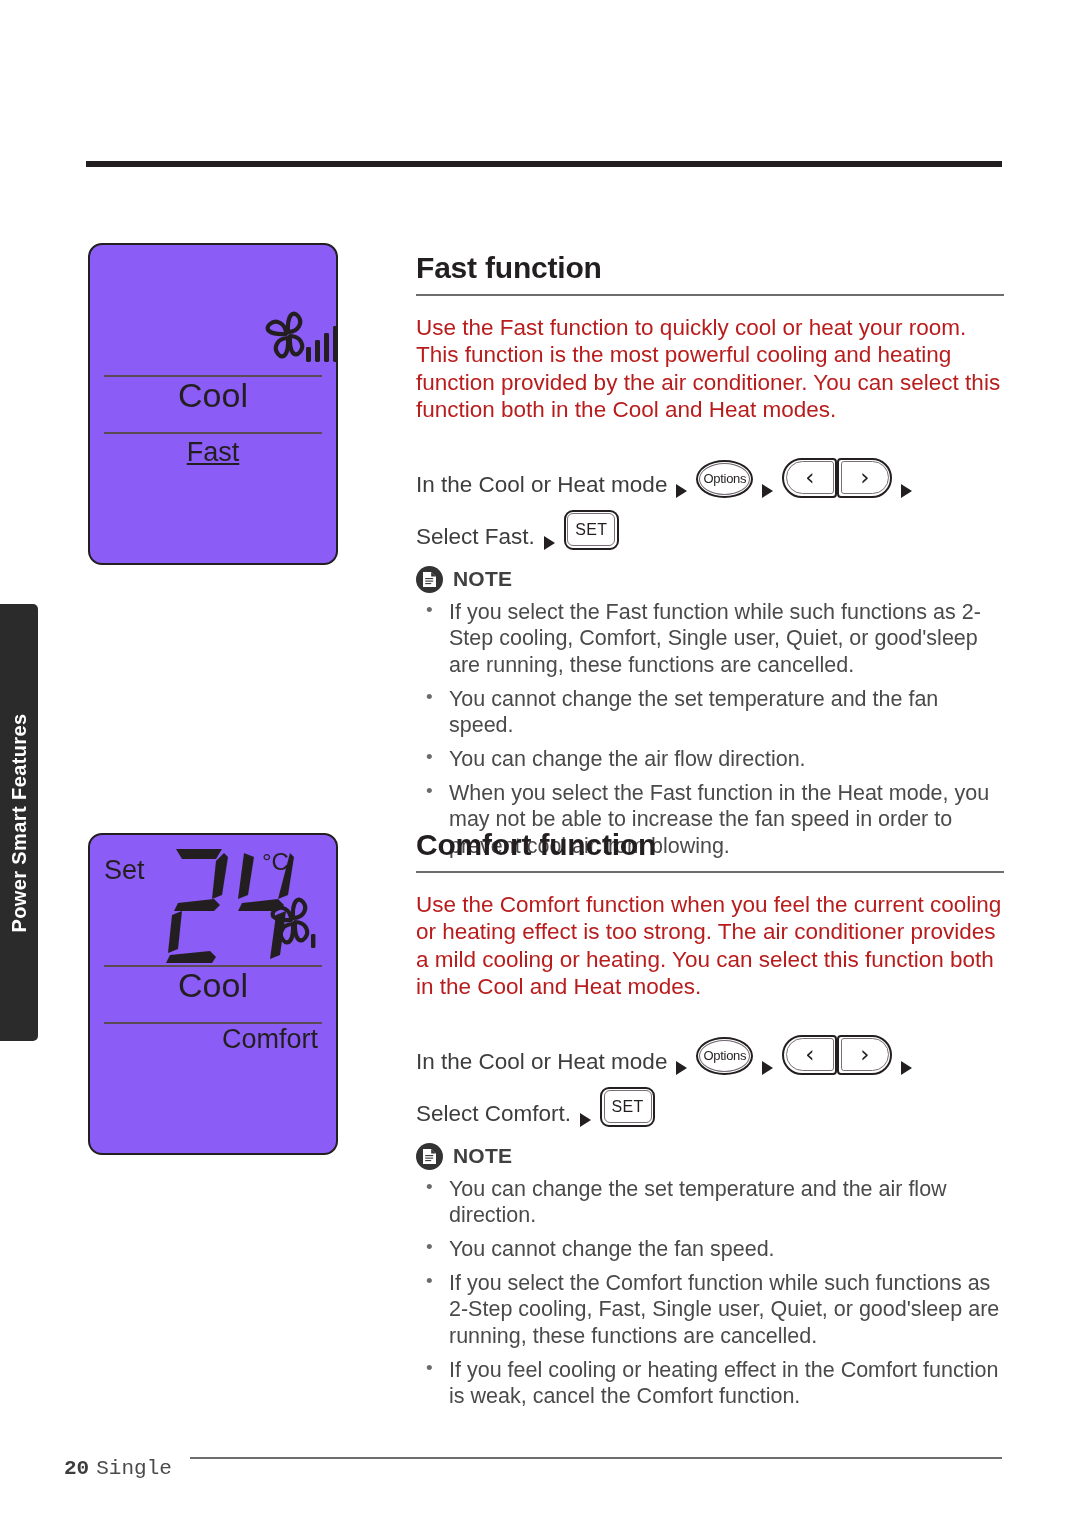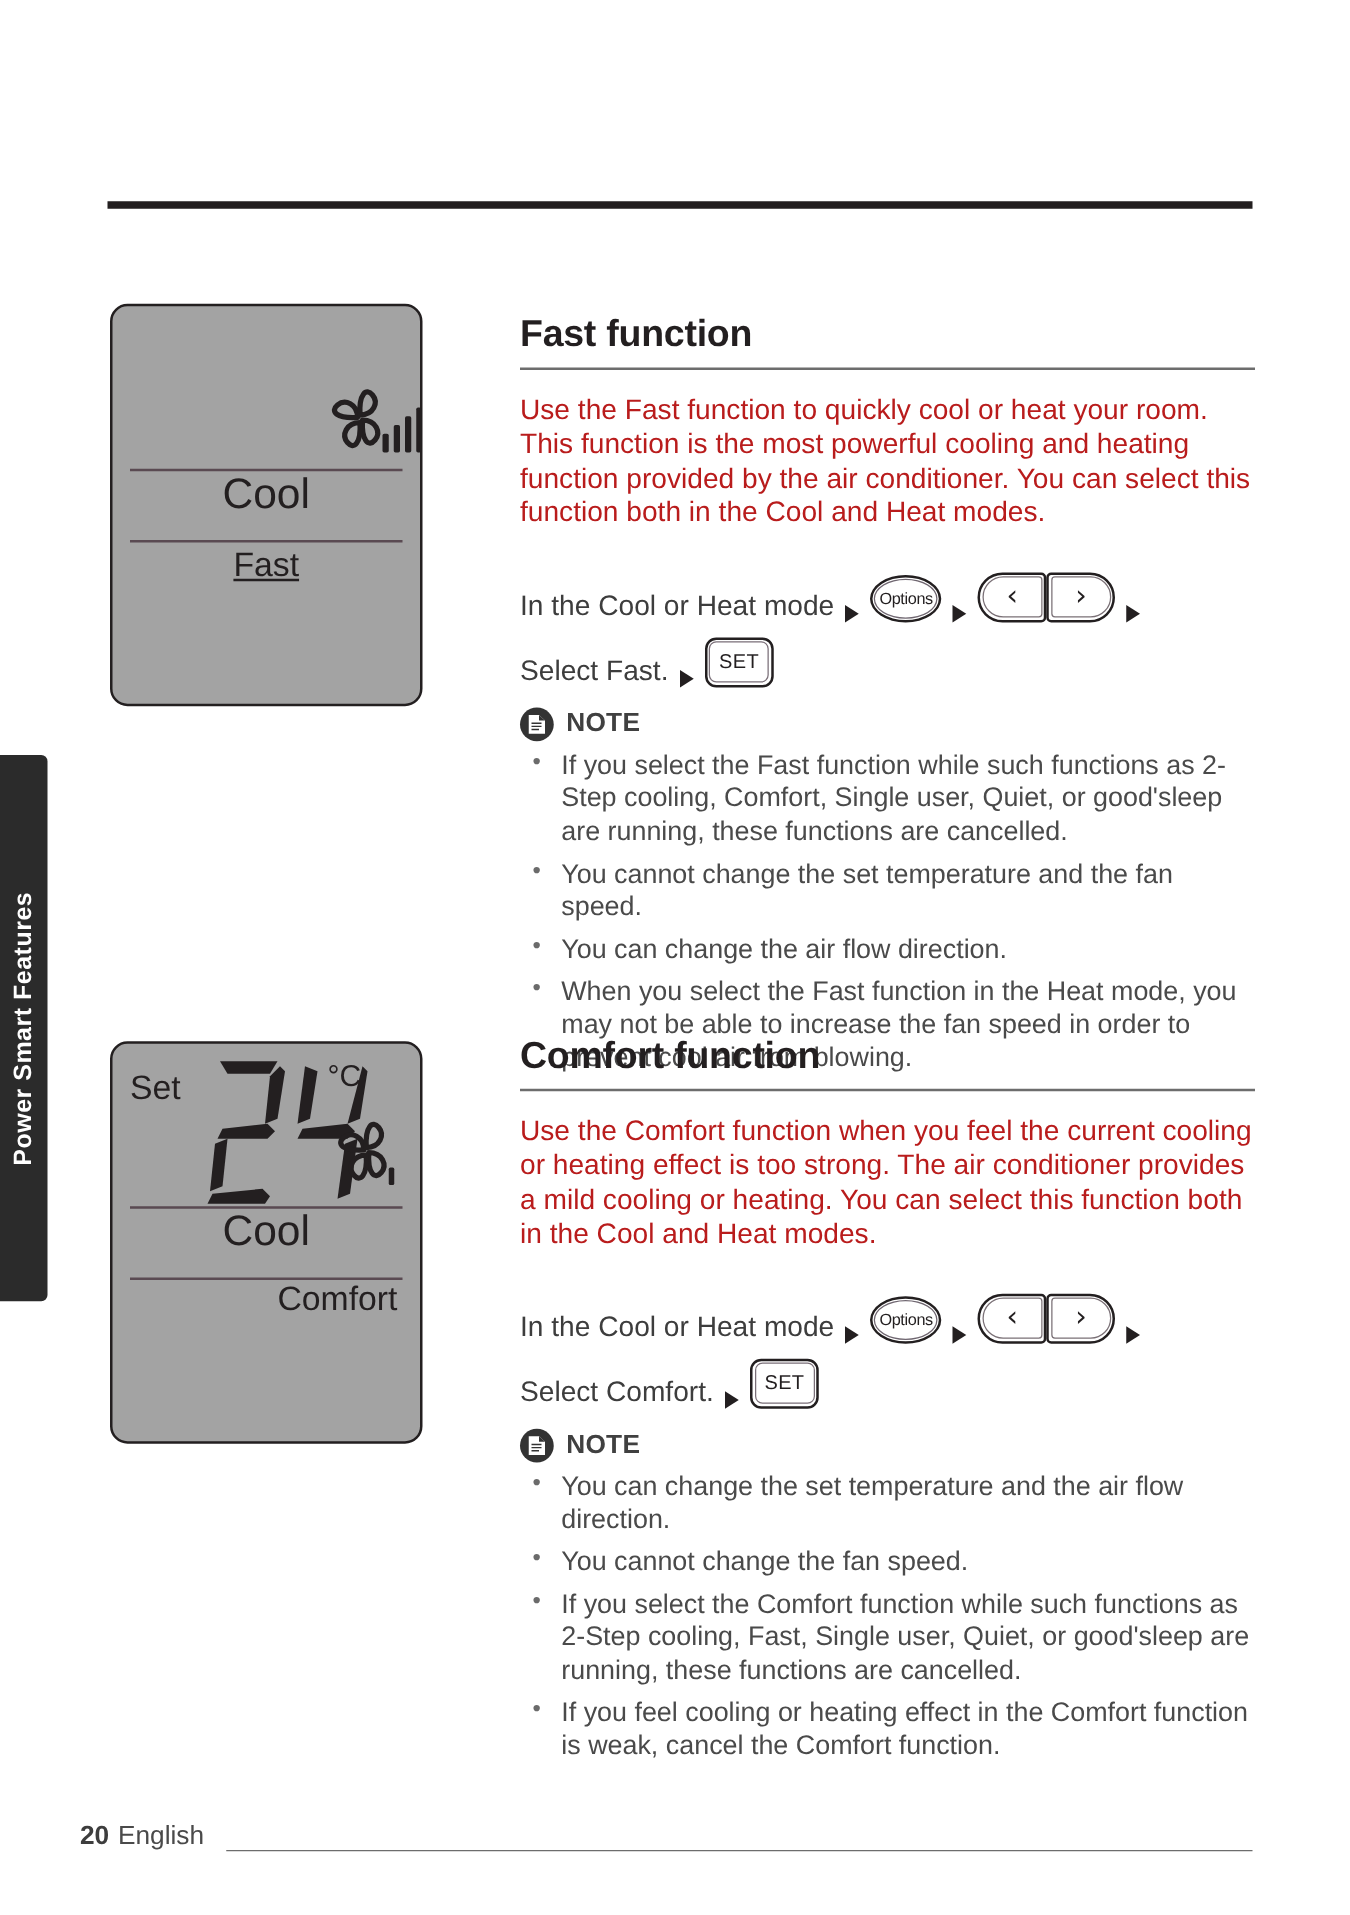--- a/index.html
+++ b/index.html
@@ -48,21 +48,21 @@
     width: 916px;
     height: 6px;
     background: #231f20;
   }
 
   
   .lcd {
     position: absolute;
     border: 2px solid #231f20;
     border-radius: 14px;
-    background: #a3a3a3;
+    background: #8b5cf6;
     box-sizing: border-box;
   }
   #lcd-fast { left: 88px; top: 243px; width: 250px; height: 322px; }
   #lcd-comfort { left: 88px; top: 833px; width: 250px; height: 322px; }
 
   .lcd-inner { position: absolute; inset: 0; }
 
   .lcd-divider {
     position: absolute;
     left: 14px;
@@ -262,21 +262,22 @@
     color: #6b6b6b;
   }
 
   
   .footer {
     position: absolute;
     left: 64px;
     top: 1457px;
     width: 938px;
     display: flex;
-    align-items: flex-end;
+    align-items: flex-start;
+    font-family: Liberation Mono, monospace;
   }
   .footer .pg {
     font-size: 21px;
     font-weight: bold;
     color: #3d3d3d;
     margin-right: 7px;
   }
   .footer .lang {
     font-size: 21px;
     color: #4a4a4a;
@@ -497,15 +498,15 @@
       <li>You can change the set temperature and the air flow direction.</li>
       <li>You cannot change the fan speed.</li>
       <li>If you select the Comfort function while such functions as 2-Step cooling, Fast, Single user, Quiet, or good'sleep are running, these functions are cancelled.</li>
       <li>If you feel cooling or heating effect in the Comfort function is weak, cancel the Comfort function.</li>
     </ul>
   </div>
 </div>
 
 <div class="footer">
   <span class="pg">20</span>
-  <span class="lang">English</span>
+  <span class="lang">Single</span>
   <span class="f-rule"></span>
 </div>
 
 </body></html>

